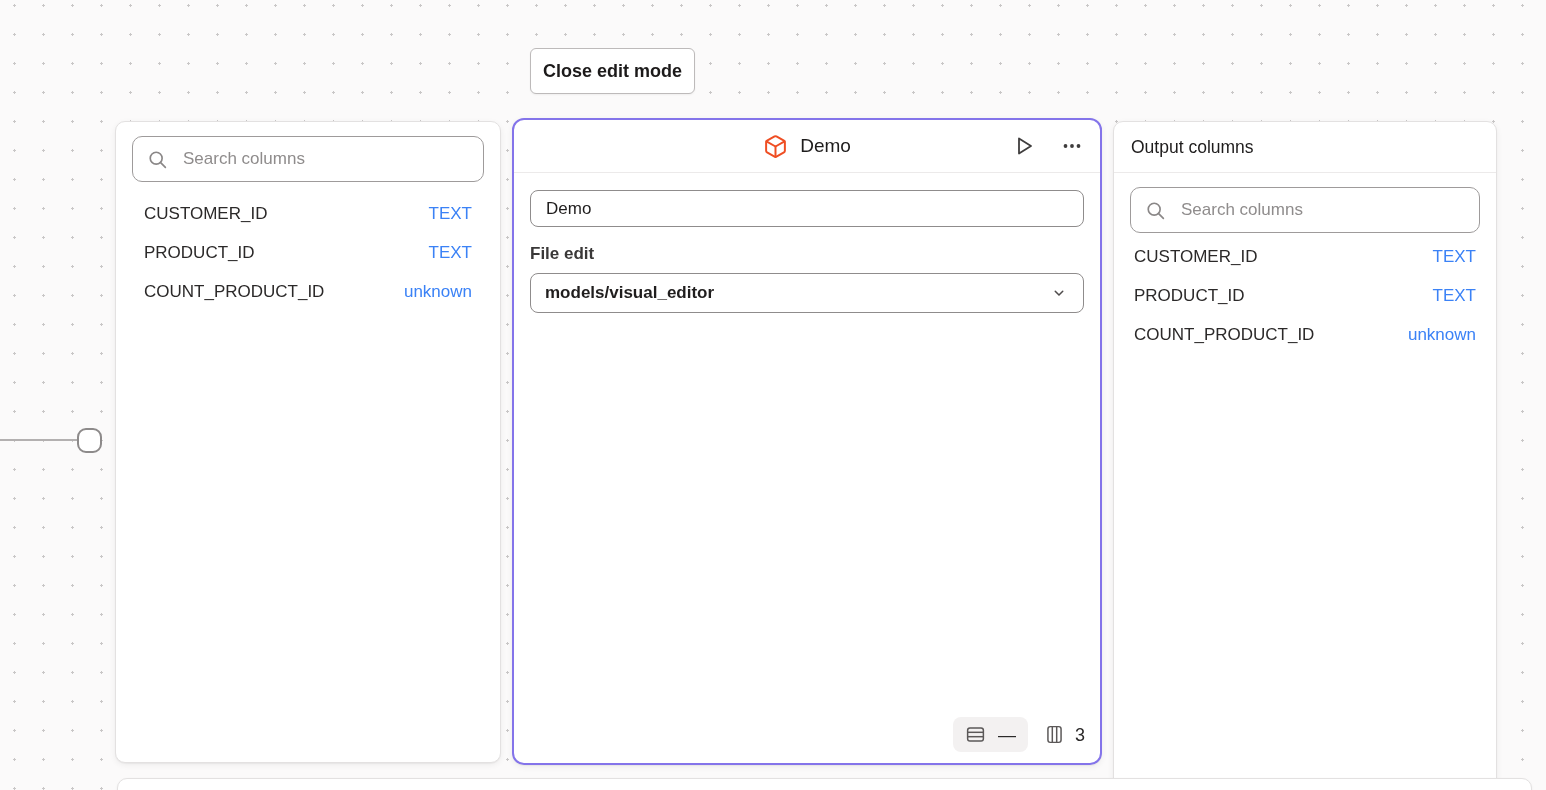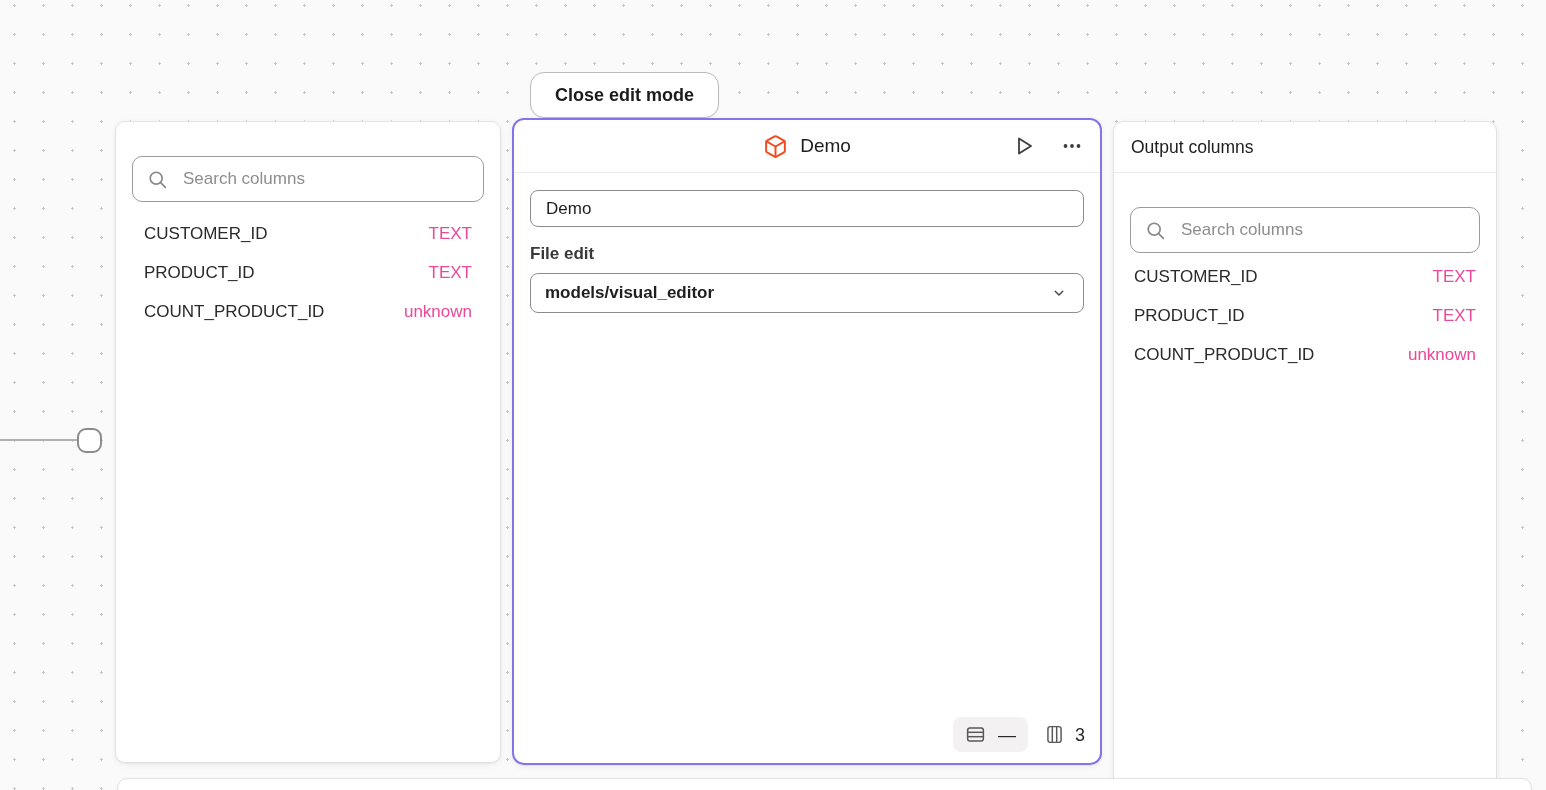--- a/index.html
+++ b/index.html
@@ -6,22 +6,22 @@
   .canvas{
     position:relative;width:1546px;height:790px;overflow:hidden;
     font-family:"Liberation Sans",sans-serif;
     background-color:#fbfafa;
     background-image:radial-gradient(circle,#c9c7c7 1.1px,transparent 1.4px);
     background-size:29px 29px;
     background-position:0px 20px;
   }
   
   .close-edit{
-    position:absolute;left:530px;top:72px;height:46px;padding:0 24px;
-    background:#fff;border:1px solid #bdbaba;border-radius:14px;
+    position:absolute;left:530px;top:48px;height:46px;padding:0 12px;
+    background:#fff;border:1px solid #bdbaba;border-radius:6px;
     font-family:inherit;font-size:18px;font-weight:700;color:#1c1a1a;
     box-shadow:0 1px 2px rgba(0,0,0,.05);cursor:pointer;
   }
   
   .edge-line{position:absolute;left:0;top:439px;width:78px;height:2px;background:#b3b0b0;}
   .edge-handle{
     position:absolute;left:77px;top:428px;width:25px;height:25px;box-sizing:border-box;
     background:#fff;border:2px solid #8d8a8a;border-radius:9px;
   }
   
@@ -41,33 +41,33 @@
   .panel-title{font-size:17.5px;font-weight:500;color:#1e1c1c;}
 
   .model-header{height:52px;display:flex;align-items:center;padding:0 14px;border-bottom:1px solid #eceaea;}
   .mh-spacer{flex:1;}
   .model-title-group{display:flex;align-items:center;gap:12px;}
   .model-title{font-size:19px;font-weight:500;color:#1e1c1c;}
   .model-actions{flex:1;display:flex;justify-content:flex-end;align-items:center;gap:20px;}
   .icon-btn{background:none;border:none;padding:2px;cursor:pointer;display:flex;align-items:center;}
 
   .search-box{
-    margin:34px 16px 0;height:46px;border:1px solid #9e9b9b;border-radius:10px;
+    margin:14px 16px 0;height:46px;border:1px solid #9e9b9b;border-radius:10px;
     display:flex;align-items:center;gap:13px;padding:0 14px;box-sizing:border-box;background:#fff;
   }
   .search-box input{
     border:none;outline:none;flex:1;font-family:inherit;font-size:17px;color:#201e1e;background:transparent;
   }
   .search-box input::placeholder{color:#8f8c8c;opacity:1;}
 
   .col-list{list-style:none;margin:22px 0 0;padding:0 28px;}
   .output-panel .col-list{margin-top:14px;padding:0 20px;}
   .col-row{display:flex;justify-content:space-between;height:39px;}
   .col-name{font-size:17px;color:#2b2929;}
-  .col-type{font-size:17px;color:#ec4899;}
+  .col-type{font-size:17px;color:#3b82f6;}
 
   .model-body{padding:17px 16px 0;}
   .field-label{display:block;font-size:17px;font-weight:600;color:#3a3838;margin-bottom:9px;}
   .text-input{
     display:block;width:100%;height:37px;box-sizing:border-box;margin-bottom:17px;
     border:1px solid #8f8c8c;border-radius:8px;padding:0 15px;
     font-family:inherit;font-size:17px;color:#201e1e;outline:none;
   }
   .select{
     height:38px;border:1px solid #8f8c8c;border-radius:8px;background:#fff;

